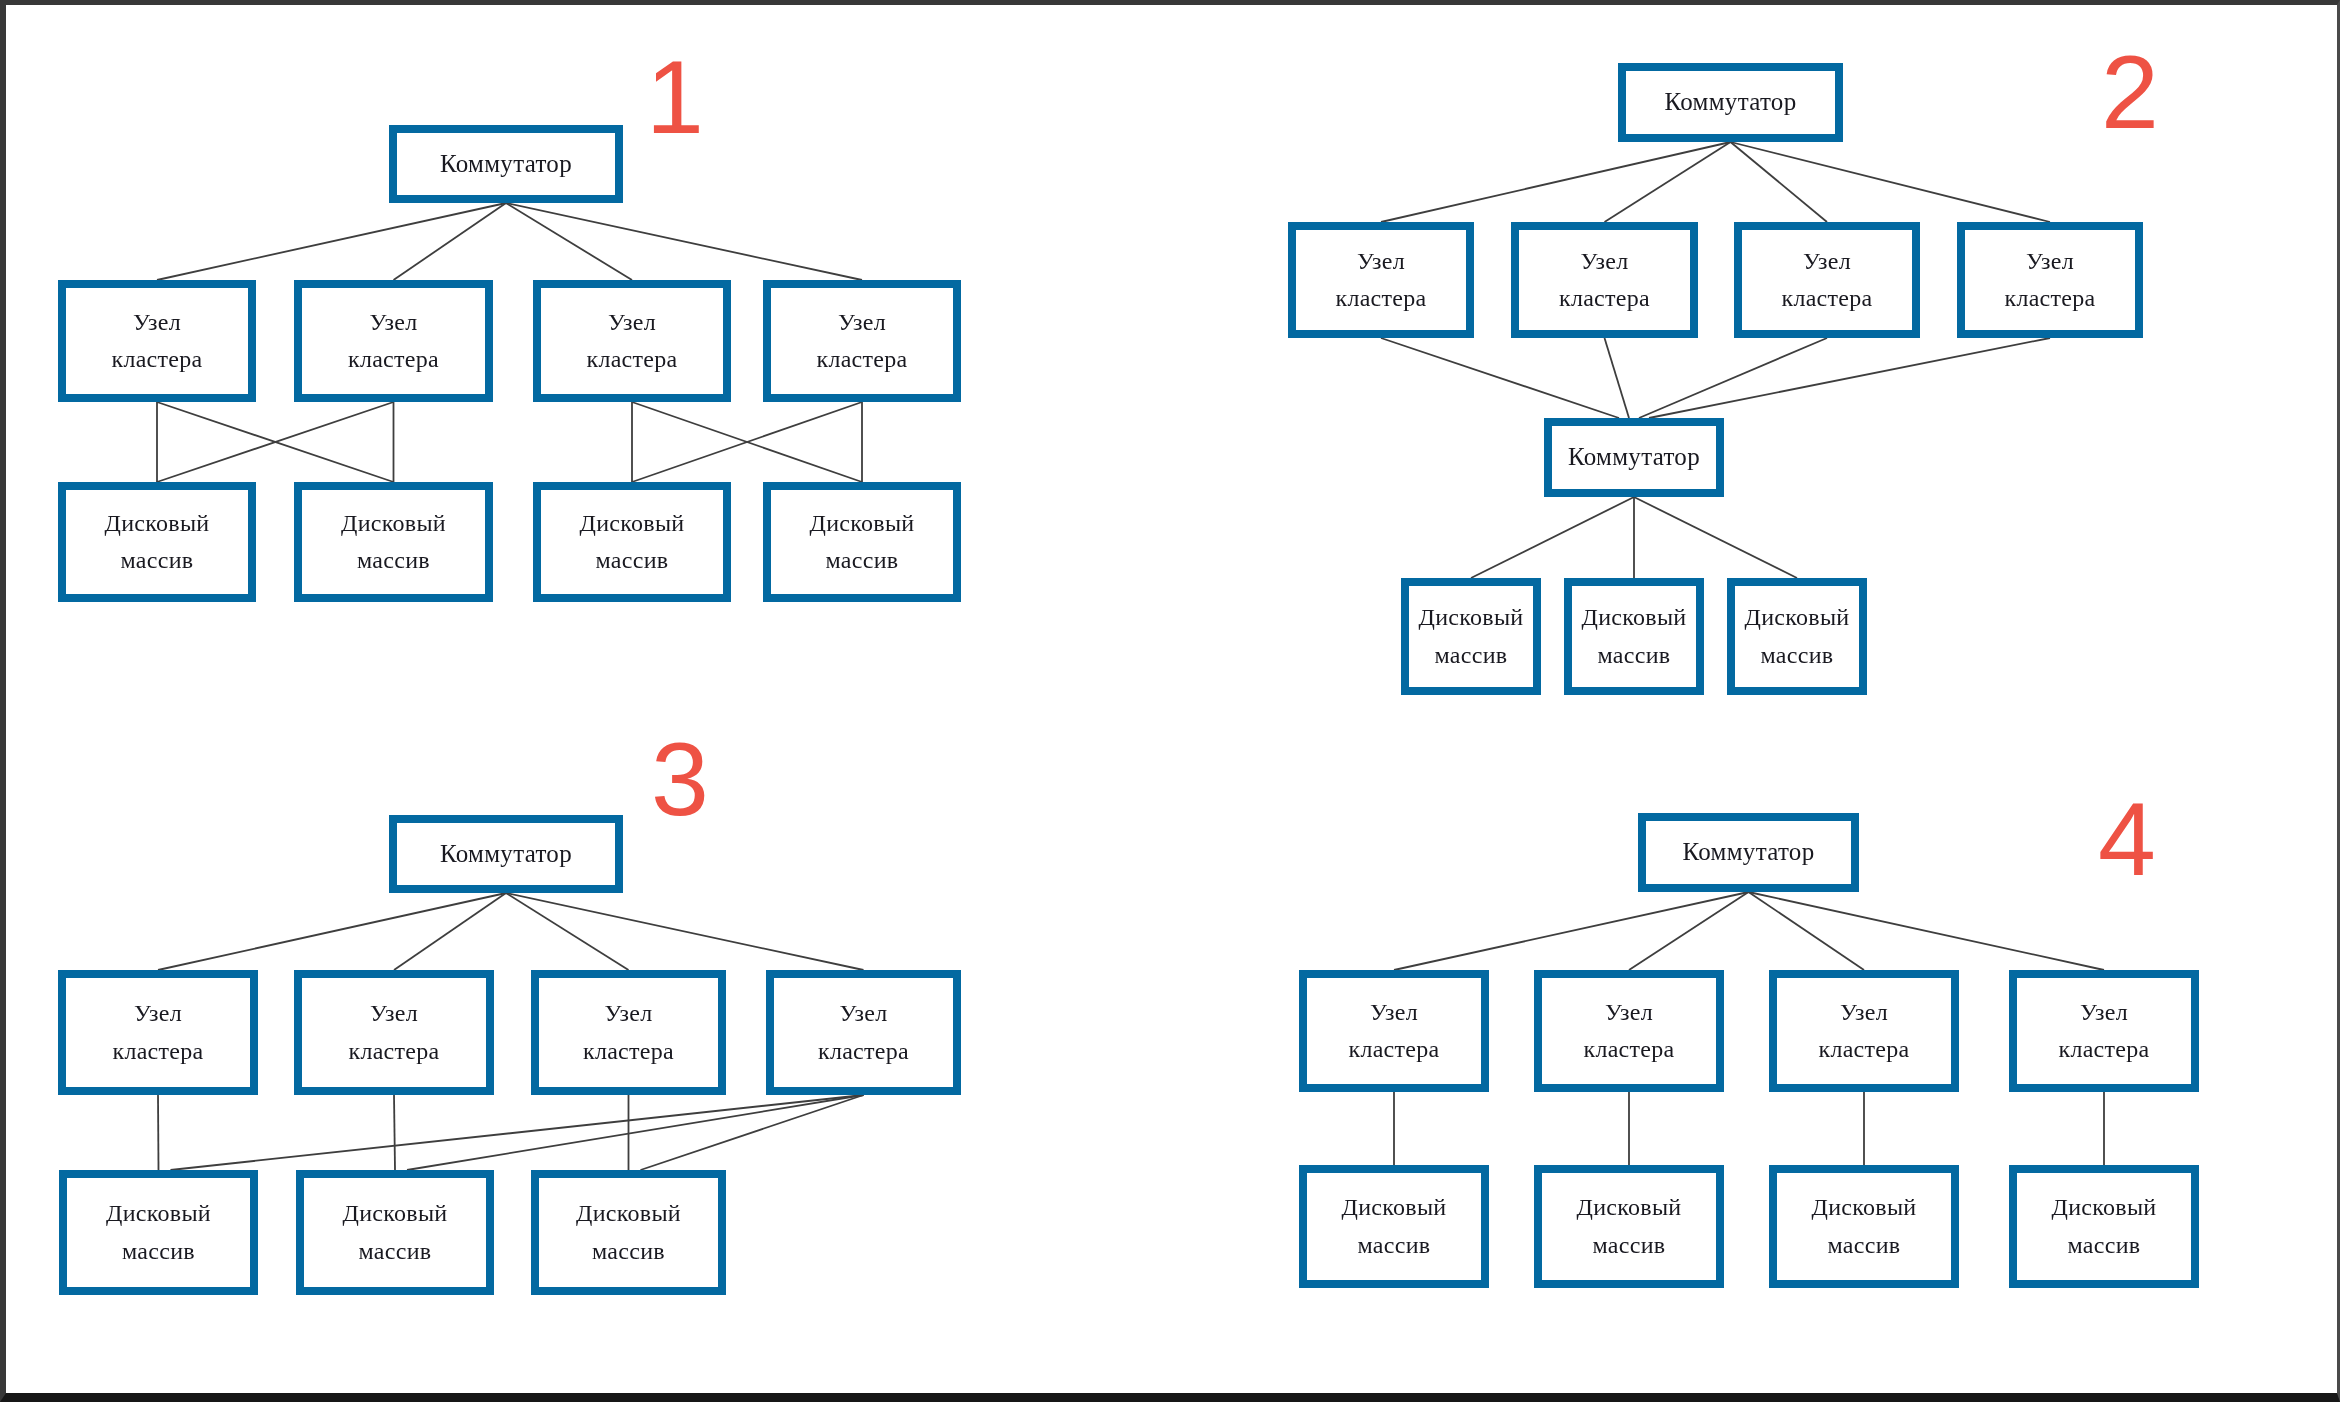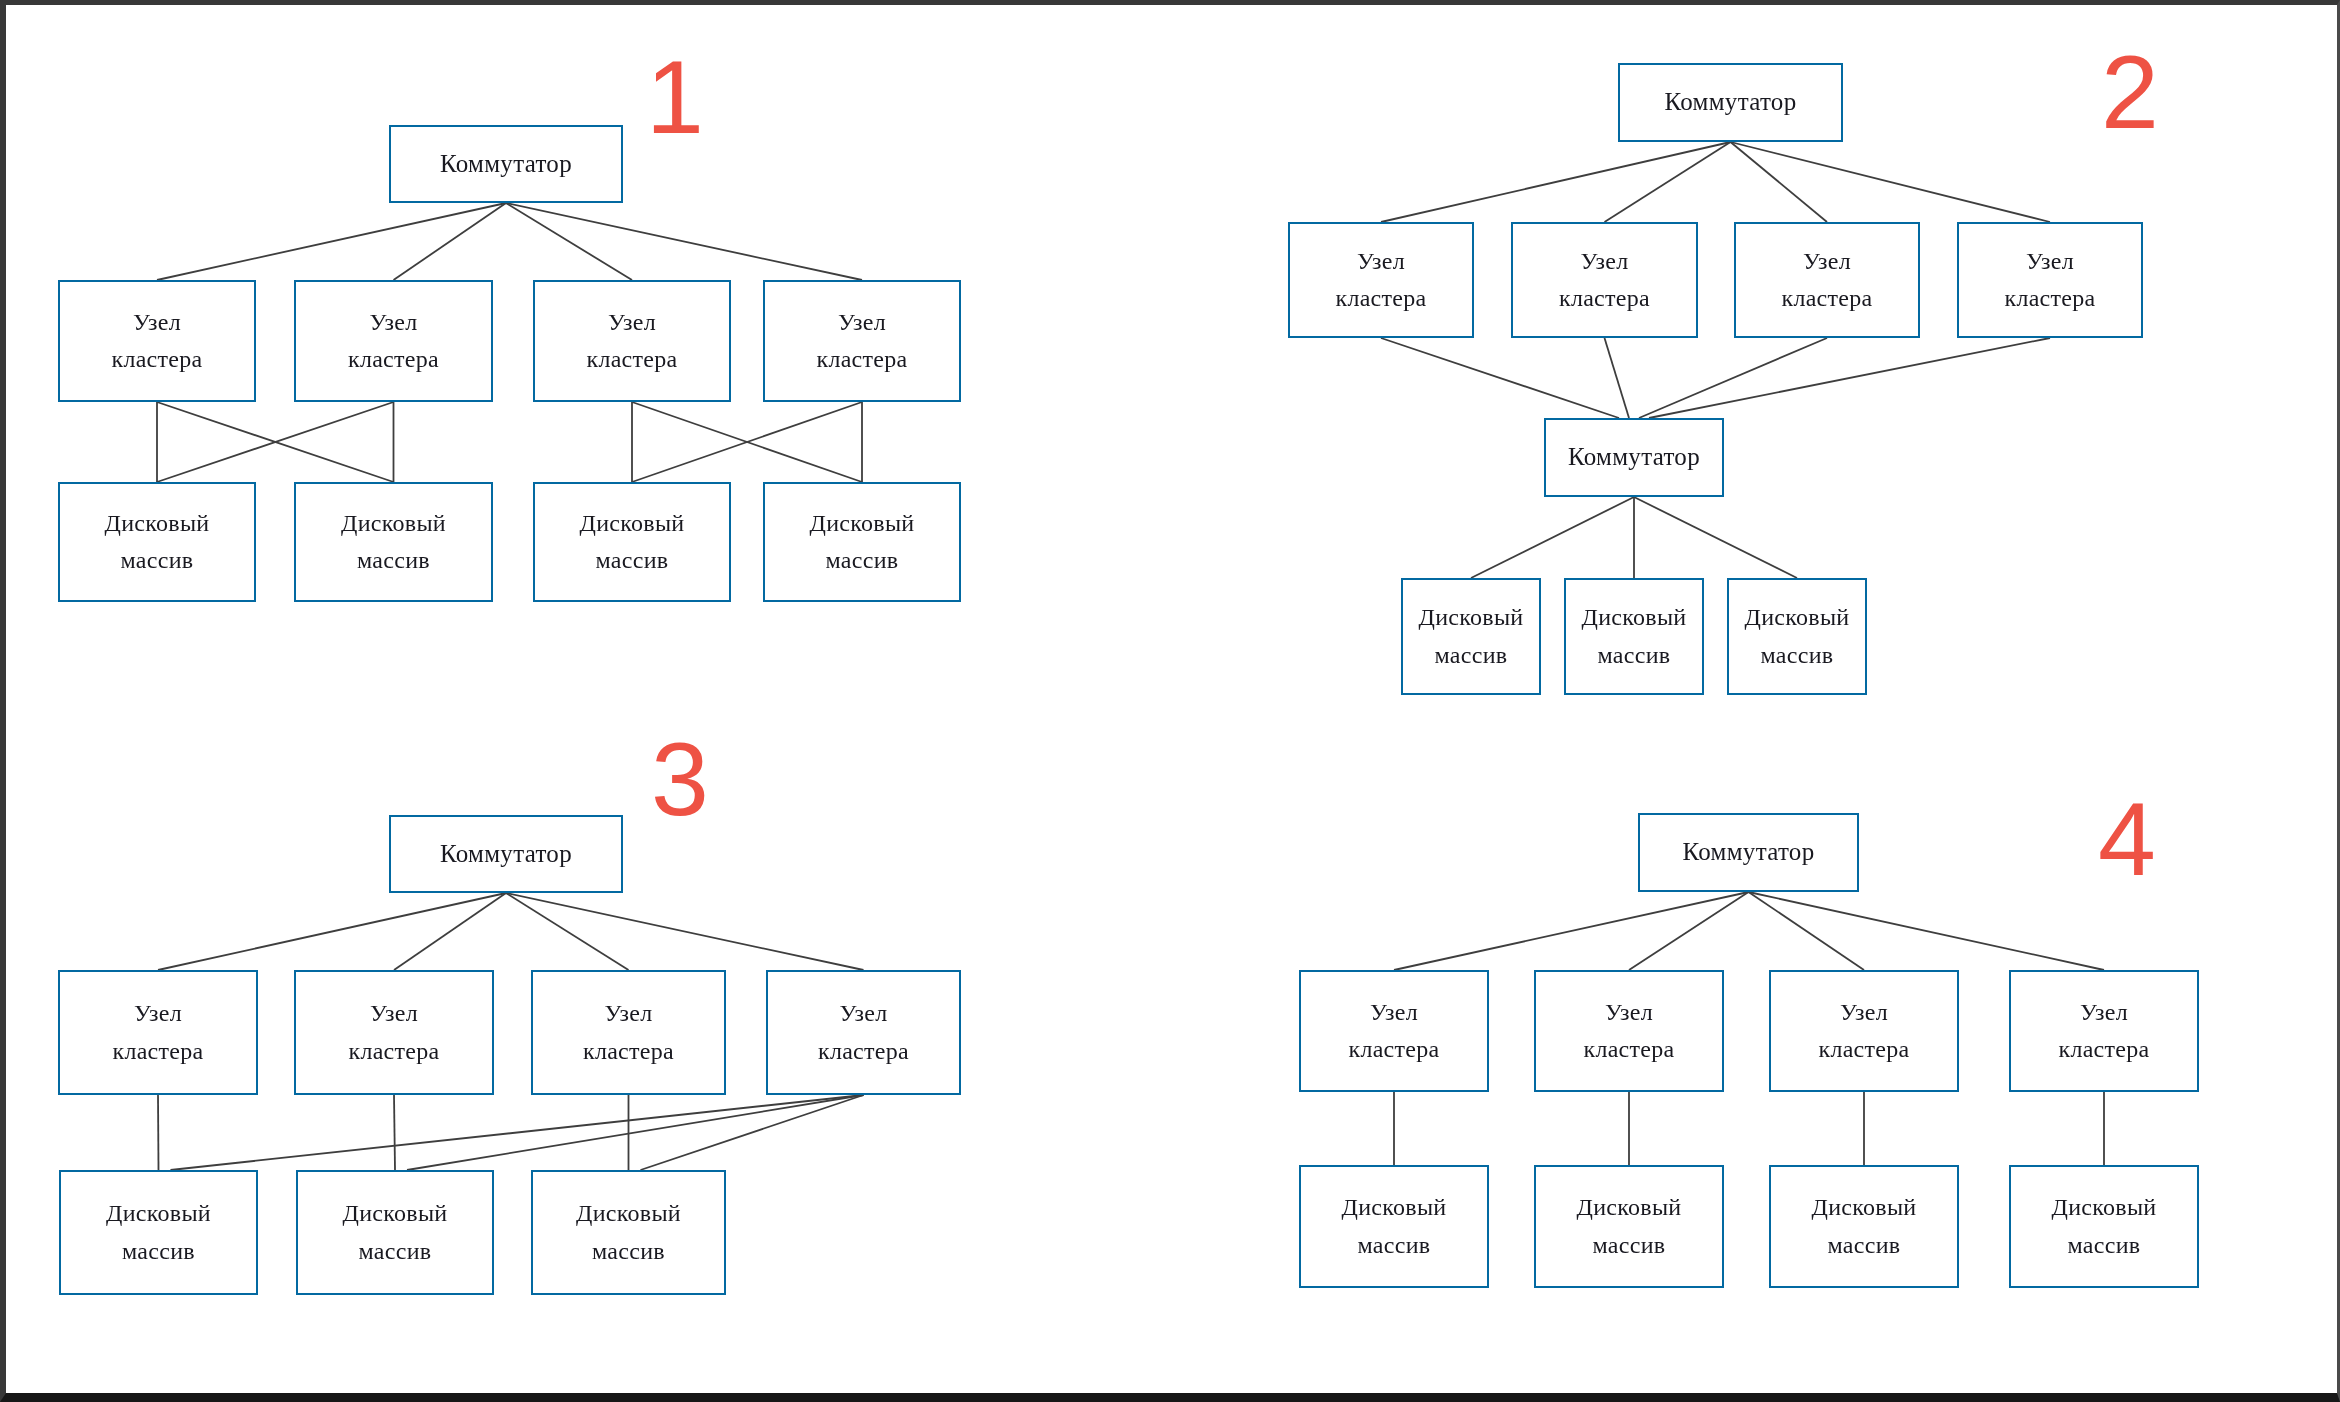--- a/index.html
+++ b/index.html
@@ -31,21 +31,21 @@
     stroke-width: 1.8;
   }
   .diagram {
     position: absolute;
     inset: 0;
   }
   .box {
     position: absolute;
     box-sizing: border-box;
     background: #ffffff;
-    border: 2px solid #0369a1;
+    border: 8px solid #0369a1;
     display: flex;
     align-items: center;
     justify-content: center;
     text-align: center;
     white-space: pre-line;
     color: #191920;
     font-size: 24px;
     line-height: 1.55;
     letter-spacing: 0.3px;
   }

